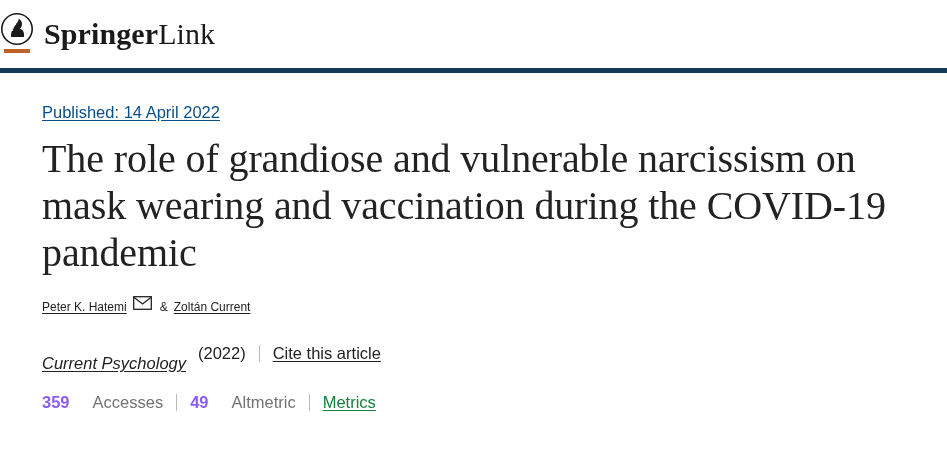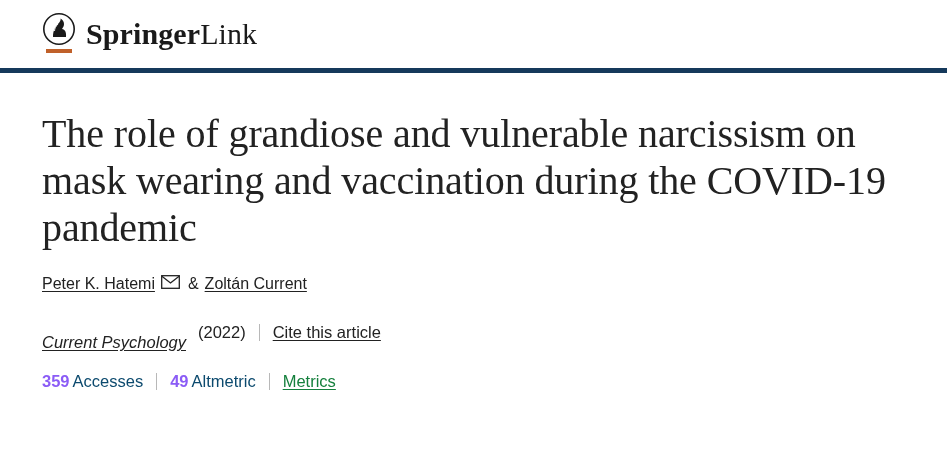--- a/index.html
+++ b/index.html
@@ -14,21 +14,20 @@
     font-family: "Liberation Sans", sans-serif;
     color: #222222;
   }
 
   
   .site-header {
     height: 68px;
     background: #ffffff;
     display: flex;
     align-items: center;
-    padding-left: 42px;
     box-sizing: border-box;
   }
   .brand {
     display: flex;
     align-items: center;
     text-decoration: none;
   }
   .brand-logo {
     width: 34px;
     height: 44px;
@@ -67,31 +66,31 @@
     display: inline-block;
     margin-bottom: 14px;
     cursor: pointer;
   }
   h1.article-title {
     font-family: "Liberation Serif", serif;
     font-weight: 400;
     font-size: 40px;
     line-height: 1.17;
     color: #222222;
-    margin: 8px 0 24px 0;
+    margin: 0 0 24px 0;
     letter-spacing: -0.1px;
     max-width: 880px;
   }
 
   .authors {
-    font-size: 16px;
+    font-size: 12px;
     color: #222;
     margin-bottom: 20px;
     display: flex;
-    align-items: flex-end;
+    align-items: center;
     flex-wrap: wrap;
     gap: 0;
   }
   .author-link {
     color: #222222;
     text-decoration: underline;
     text-underline-offset: 2px;
     cursor: pointer;
   }
   .mail-icon {
@@ -144,22 +143,22 @@
     font-size: 16.5px;
     color: #222;
     display: flex;
     align-items: center;
   }
   .metric-num {
     font-weight: 700;
     color: #8b5cf6;
   }
   .metric-label {
-    margin-left: 3px;
-    color: #0c4a6e;
+    margin-left: 23px;
+    color: #737373;
   }
   .metrics-link {
     color: #15803d;
     text-decoration: underline;
     text-underline-offset: 2px;
     cursor: pointer;
   }
 </style>
 </head>
 <body>
@@ -178,20 +177,21 @@
     </span>
     <span class="brand-text">
       <span class="bold">Springer</span><span class="light">Link</span>
     </span>
   </div>
 </div>
 <div class="header-rule"></div>
 
 <div class="article">
 
+  <div class="pubdate">Published: 14 April 2022</div>
 
   <h1 class="article-title">The role of grandiose and vulnerable narcissism on mask wearing and vaccination during the COVID-19 pandemic</h1>
 
   <div class="authors">
     <span class="author-link">Peter K. Hatemi</span>
     <span class="mail-icon">
       <svg width="19" height="14" viewBox="0 0 19 14" xmlns="http://www.w3.org/2000/svg">
         <rect x="0.7" y="0.7" width="17.6" height="12.6" fill="none" stroke="#222222" stroke-width="1.3"></rect>
         <path d="M0.9 1.2 L9.5 8 L18.1 1.2" fill="none" stroke="#222222" stroke-width="1.3"></path>
       </svg>

